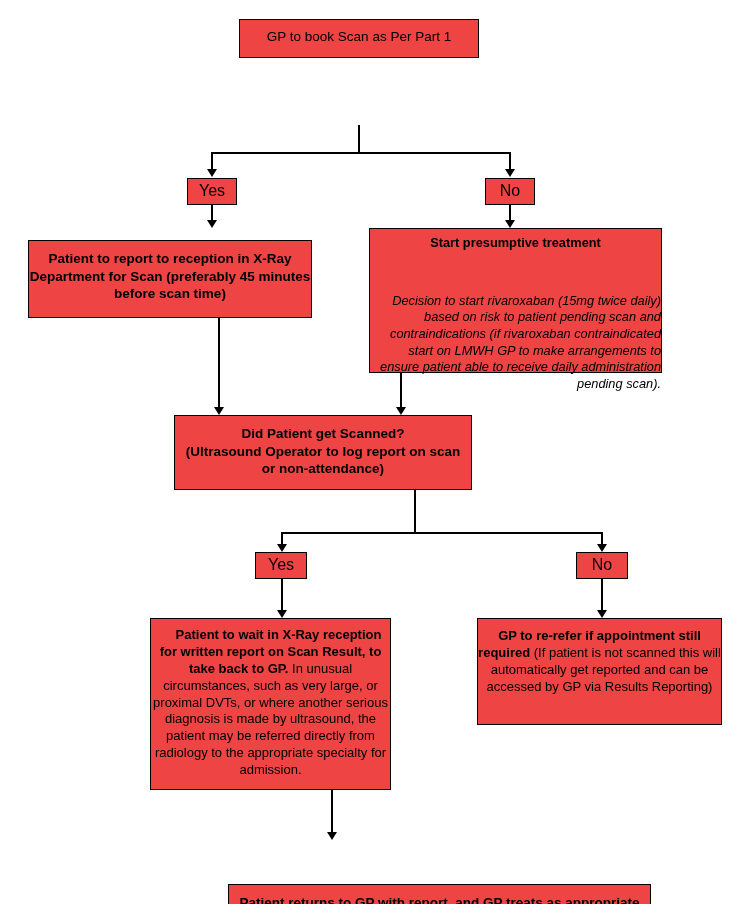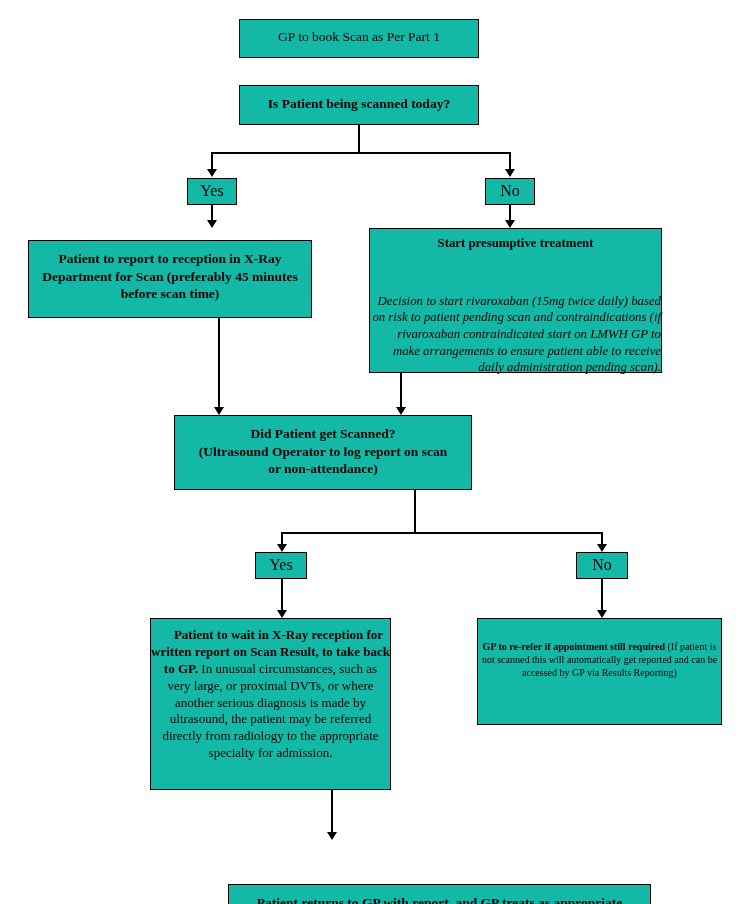--- a/index.html
+++ b/index.html
@@ -16,47 +16,46 @@
     position: relative;
     width: 742px;
     height: 904px;
     background: #ffffff;
     overflow: hidden;
   }
   .node {
     position: absolute;
     box-sizing: border-box;
     border: 1.6px solid #000000;
-    background: #14b8a6;
+    background: #ef4444;
     display: flex;
     flex-direction: column;
     align-items: center;
     text-align: center;
     line-height: 1.30;
     z-index: 3;
-    font-family: Liberation Serif, serif;
   }
   .node .txt {
     display: block;
     width: 100%;
     white-space: pre-line;
   }
 
   
   .n-top        { font-size: 13.5px; padding-top: 8px; }
   .n-question   { font-size: 13.5px; font-weight: bold; padding-top: 9px; }
   .n-small      { font-size: 16px; justify-content: center; }
   .n-report     { font-size: 13.5px; font-weight: bold; padding-top: 9px; }
   .n-treat      { font-size: 12.8px; padding-top: 6px; gap: 40px; }
   .n-treat .hd  { font-weight: bold; display:block; }
   .n-treat .bd  { font-style: italic; display:block; margin-top: 1px; text-align: right; }
   .n-scanned    { font-size: 13.5px; font-weight: bold; padding-top: 9px; margin-left: 35px; }
   .n-wait       { font-size: 13px; padding-top: 8px; }
   .n-wait .hd   { font-weight: bold; margin-left: 16px; }
-  .n-rerefer    { font-size: 10px; padding-top: 21px; }
+  .n-rerefer    { font-size: 13px; padding-top: 9px; }
   .n-rerefer .hd{ font-weight: bold; }
   .n-final      { font-size: 13.5px; font-weight: bold; padding-top: 9px; }
 
   
   .vline, .hline {
     position: absolute;
     background: #000000;
     z-index: 1;
   }
   .vline { width: 1.6px; }
@@ -72,23 +71,20 @@
 </style>
 </head>
 <body>
 
 <div id="canvas">
 
   <div class="node n-top" style="left:239px; top:19px; width:240px; height:39px;">
     <span class="txt">GP to book Scan as Per Part 1</span>
   </div>
 
-  <div class="node n-question" style="left:239px; top:85px; width:240px; height:40px;">
-    <span class="txt">Is Patient being scanned today?</span>
-  </div>
 
   <div class="vline" style="left:358px; top:125px; height:28px;"></div>
   <div class="hline" style="left:211px; top:152px; width:299px;"></div>
   <div class="vline" style="left:211px; top:152px; height:18px;"></div>
   <div class="arrowhead" style="left:207px; top:169px;"></div>
   <div class="vline" style="left:509px; top:152px; height:18px;"></div>
   <div class="arrowhead" style="left:505px; top:169px;"></div>
 
   <div class="node n-small" style="left:187px; top:178px; width:50px; height:27px; justify-content:center;">
     <span class="txt">Yes</span>

